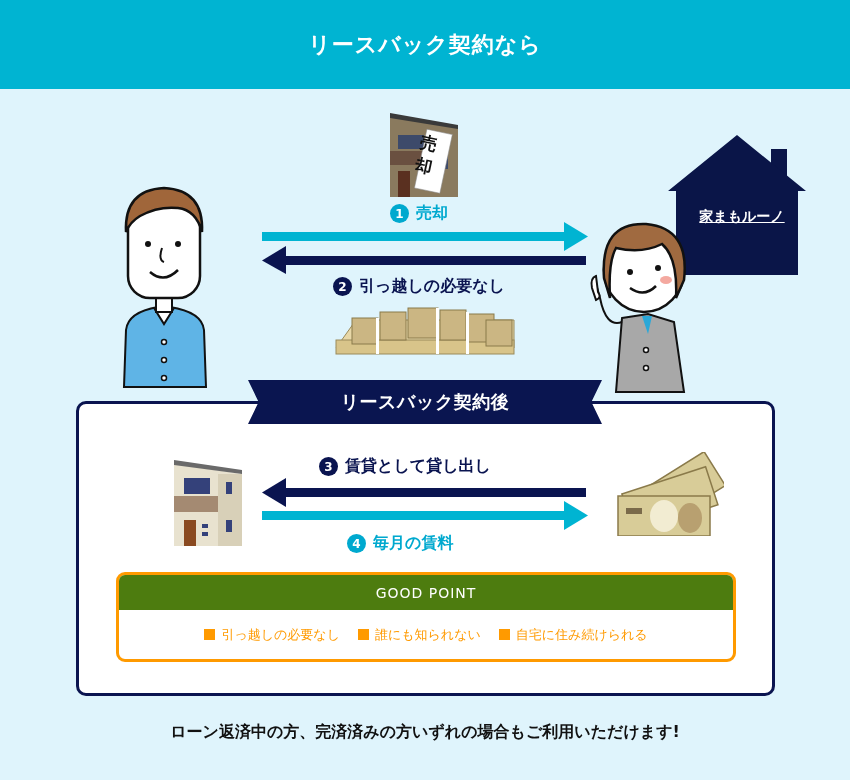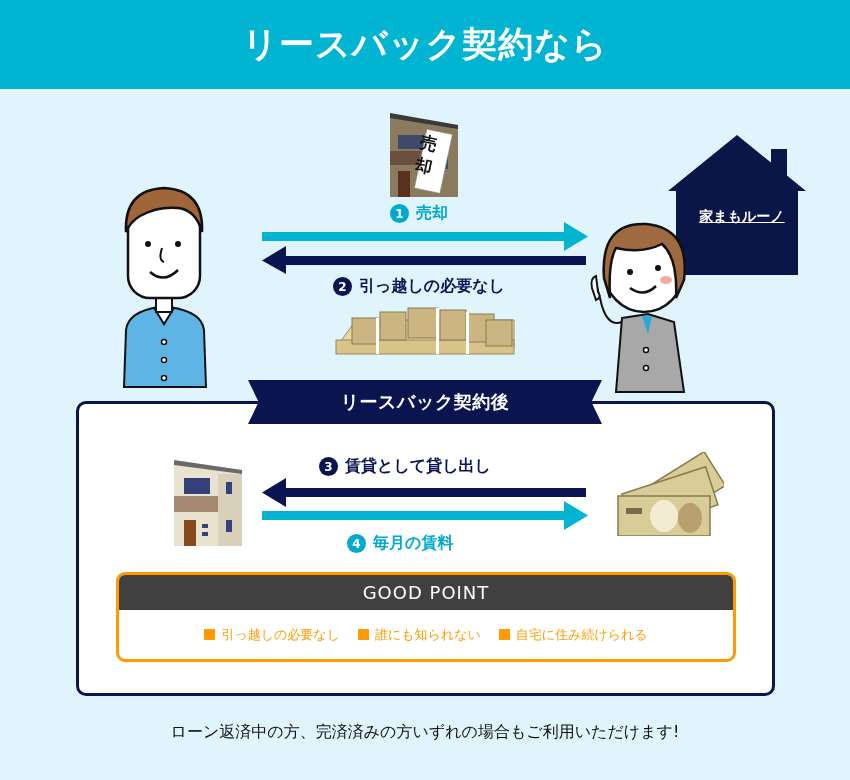--- a/index.html
+++ b/index.html
@@ -8,21 +8,21 @@
     background: #dff4fc;
     font-family: "DejaVu Sans", "Liberation Sans", sans-serif;
     position: relative;
   }
   .header {
     position: absolute; left: 0; top: 0; width: 850px; height: 89px;
     background: #00b4d2;
     display: flex; align-items: center; justify-content: center;
   }
   .header-title {
-    color: #ffffff; font-size: 35px; font-weight: bold; letter-spacing: 1px;
+    color: #ffffff; font-size: 22px; font-weight: bold; letter-spacing: 1px;
   }
   .abs { position: absolute; }
 
   
   .step {
     position: absolute; display: flex; align-items: center; gap: 7px;
     font-size: 16px; font-weight: bold; white-space: nowrap;
   }
   .num {
     display: inline-flex; align-items: center; justify-content: center;
@@ -52,33 +52,33 @@
     display: flex; align-items: center; justify-content: center;
   }
   .after-tab-label { color: #fff; font-size: 18px; font-weight: bold; letter-spacing: 0.5px; }
 
   
   .good {
     position: absolute; left: 116px; top: 572px; width: 620px; height: 90px;
     border: 3px solid #ff9a00; border-radius: 9px; background: #fff; overflow: hidden;
   }
   .good-head {
-    height: 35px; background: #404040; color: #fff; font-size: 18px;
+    height: 35px; background: #4d7c0f; color: #fff; font-size: 14px;
     display: flex; align-items: center; justify-content: center; letter-spacing: 1px;
   }
   .good-items {
     display: flex; justify-content: center; align-items: center; gap: 18px;
     height: 49px; font-size: 13px; font-weight: normal; color: #ff9a00;
   }
   .good-item { display: flex; align-items: center; gap: 6px; }
   .sq { display: inline-block; width: 11px; height: 11px; background: #ff9a00; }
 
   .footer-note {
     position: absolute; left: 0; top: 722px; width: 850px; text-align: center;
-    font-size: 16px; font-weight: normal; color: #111;
+    font-size: 16px; font-weight: bold; color: #111;
   }
 </style>
 </head>
 <body>
 
 <div class="header">
   <span class="header-title">リースバック契約なら</span>
 </div>
 
 <svg class="abs" style="left:118px;top:182px" width="92" height="210" viewBox="0 0 92 210">

